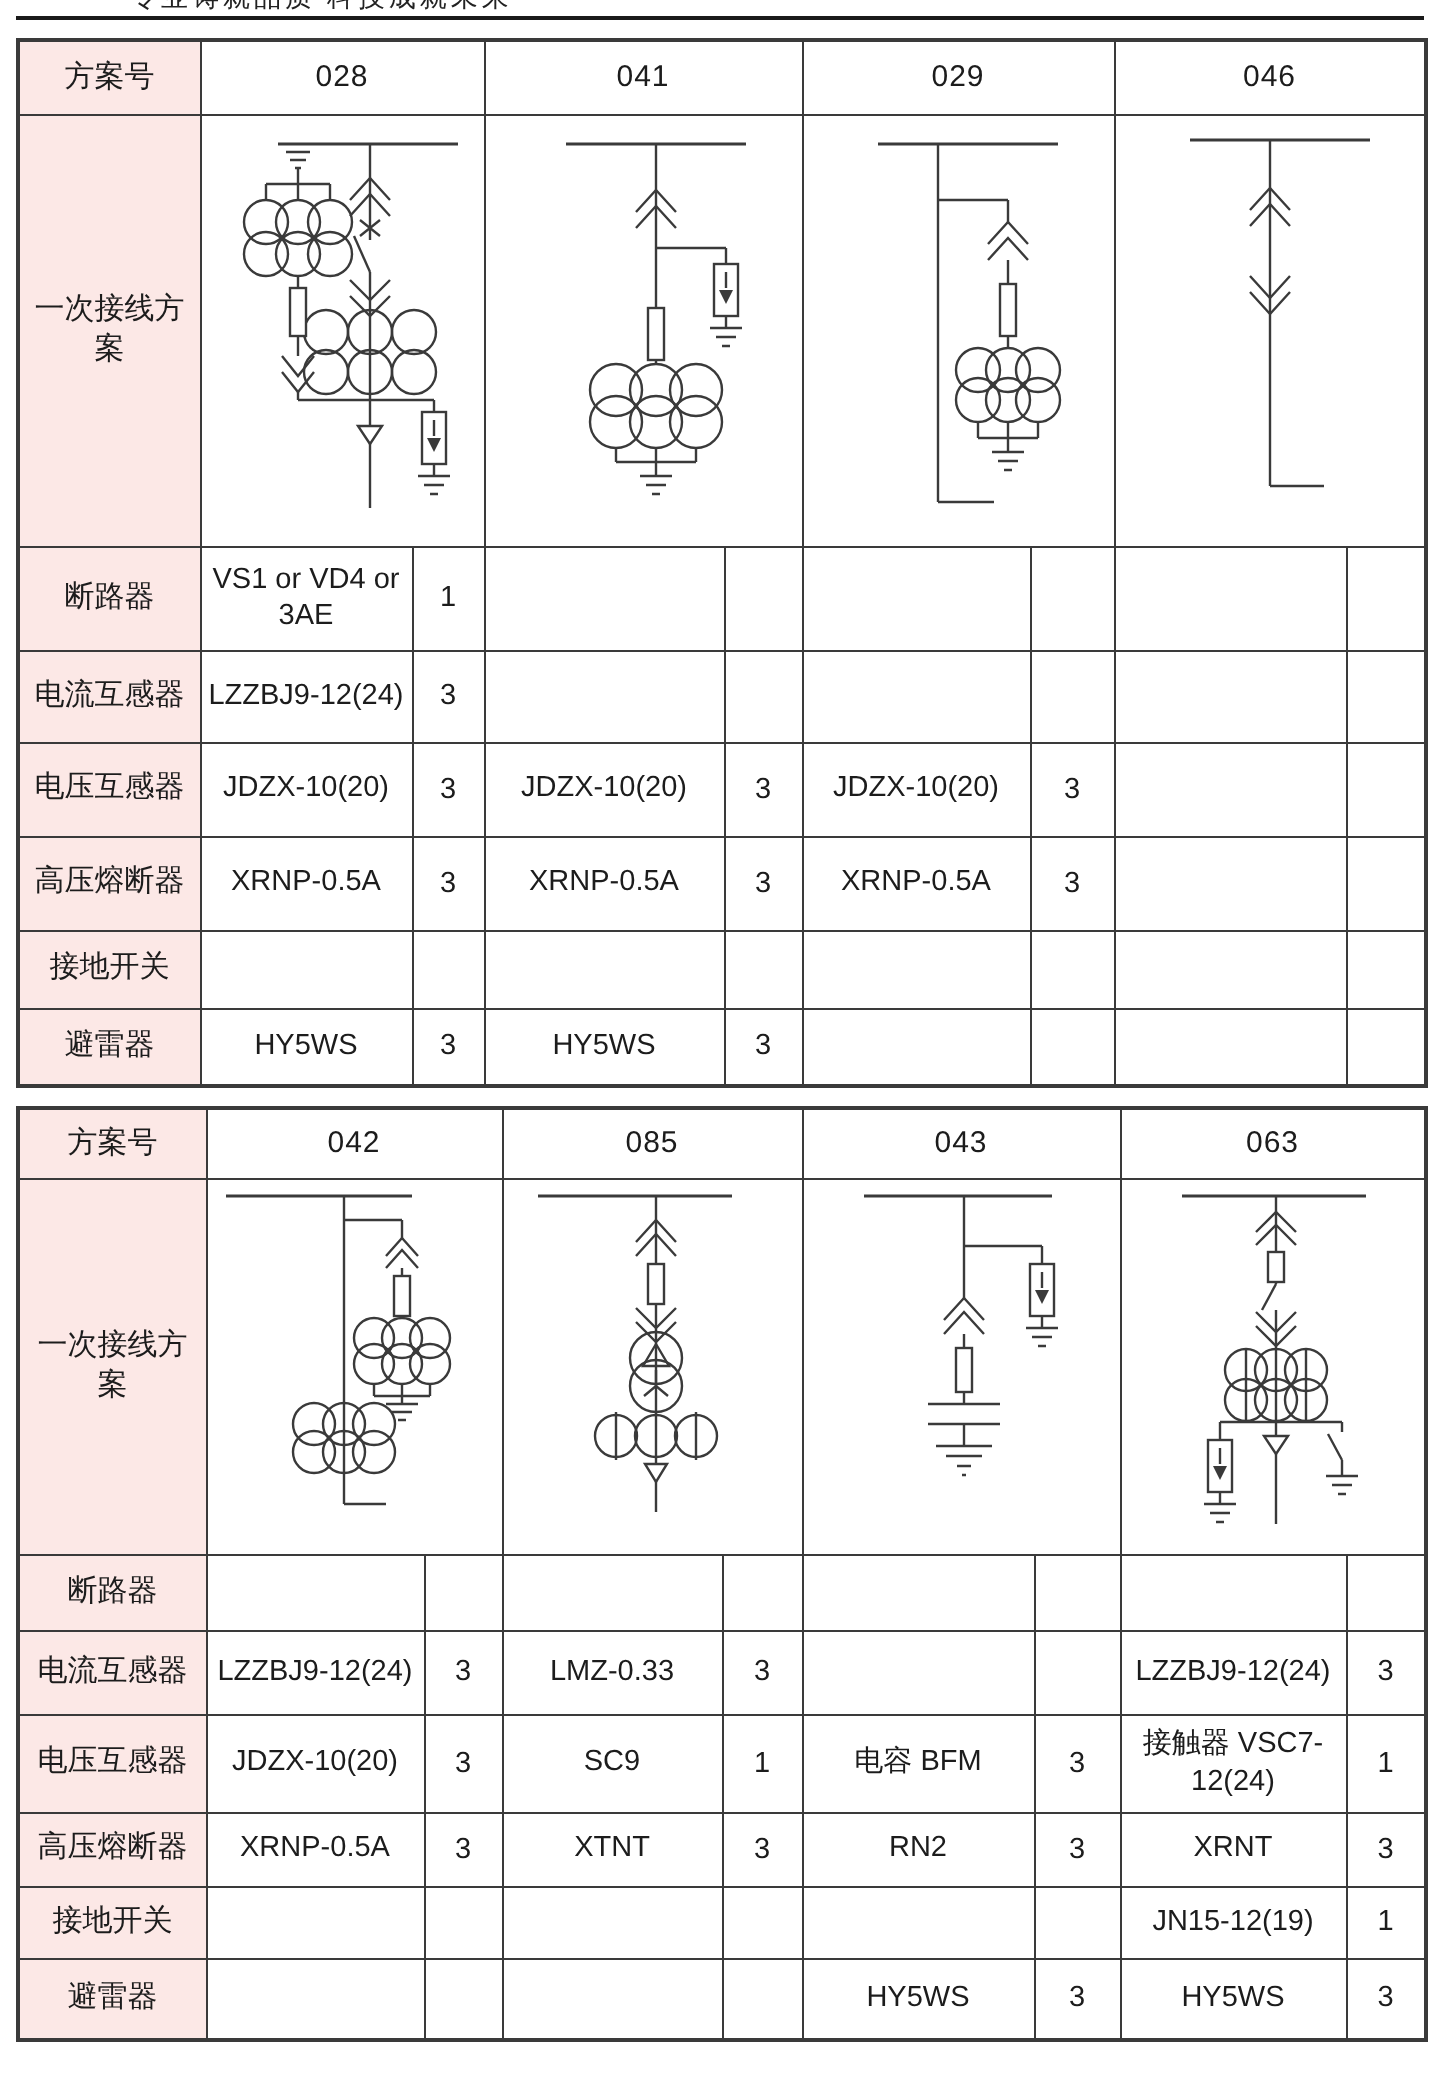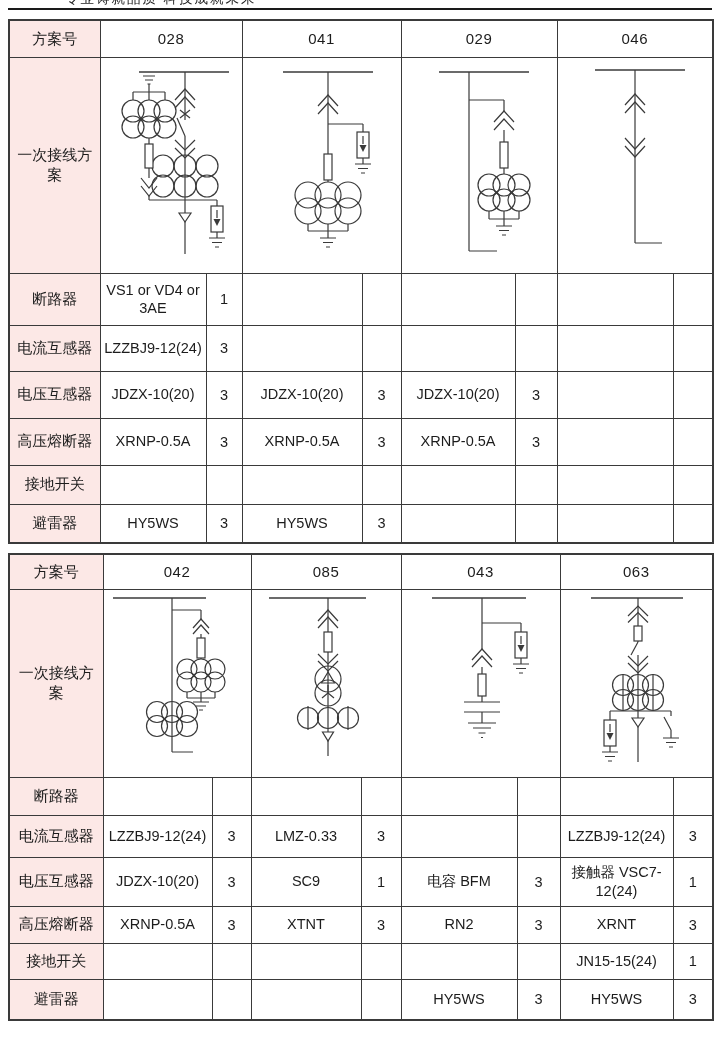--- a/index.html
+++ b/index.html
@@ -414,21 +414,21 @@
       <td class="qty">3</td>
     </tr>
     <tr style="height:36px">
       <th class="lbl">接地开关</th>
       <td class="val"></td>
       <td class="qty"></td>
       <td class="val"></td>
       <td class="qty"></td>
       <td class="val"></td>
       <td class="qty"></td>
-      <td class="val">JN15-15(24)</td>
+      <td class="val">JN15-12(19)</td>
       <td class="qty">1</td>
     </tr>
     <tr style="height:41px">
       <th class="lbl">避雷器</th>
       <td class="val"></td>
       <td class="qty"></td>
       <td class="val"></td>
       <td class="qty"></td>
       <td class="val">HY5WS</td>
       <td class="qty">3</td>

